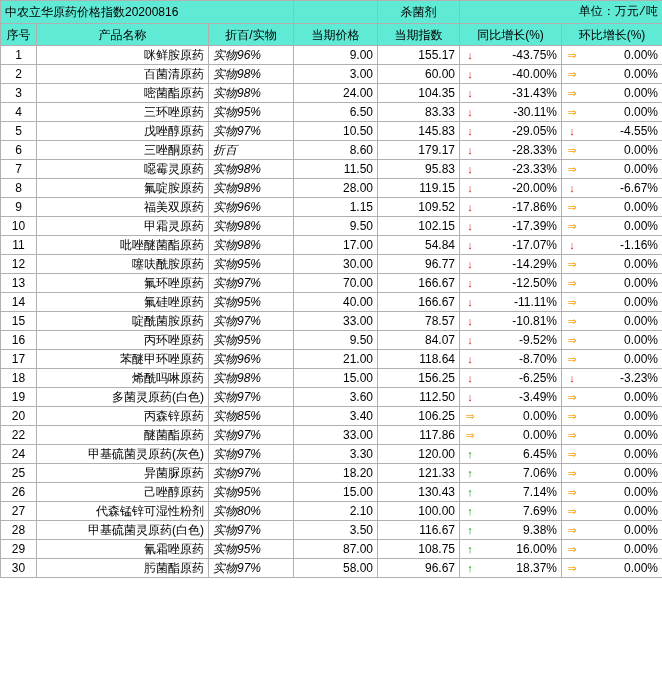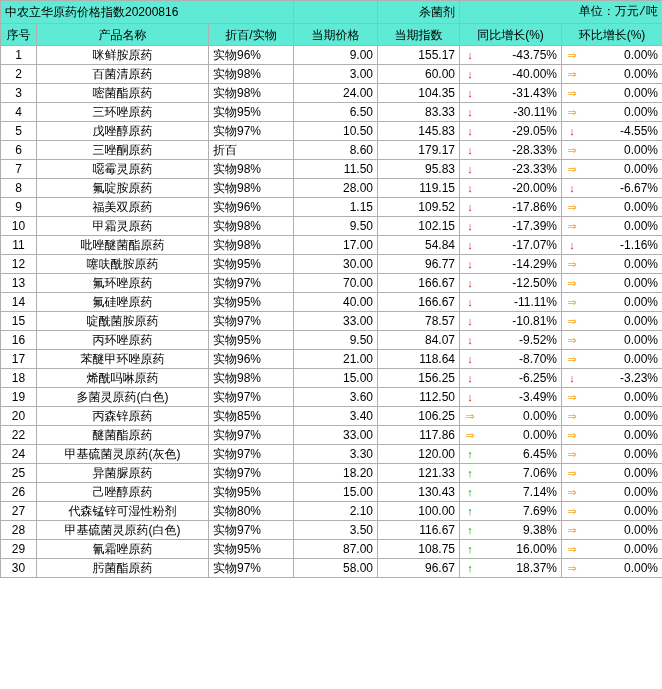--- a/index.html
+++ b/index.html
@@ -29,38 +29,38 @@
     white-space: nowrap;
     overflow: hidden;
   }
   
   .title-cell {
     text-align: left;
     font-size: 12.5px;
     height: 20px;
   }
   .title-mid {
-    text-align: right;
+    text-align: center;
     font-size: 12.5px;
   }
   .title-right {
     text-align: right;
     font-size: 12.5px;
     font-family: Liberation Mono, monospace;
   }
   
   thead td {
     text-align: center;
     background: #5eead4;
     height: 19px;
   }
   
   .c-idx { text-align: center; }
-  .c-name { text-align: center; }
-  .c-ratio { text-align: left; }
+  .c-name { text-align: right; }
+  .c-ratio { text-align: left; font-style: italic; }
   .c-price { text-align: right; }
   .c-index { text-align: right; margin-top: 27px; }
   .c-change {
     text-align: right;
     position: relative;
     padding-right: 4px;
   }
   .arrow {
     float: left;
     width: 12px;

